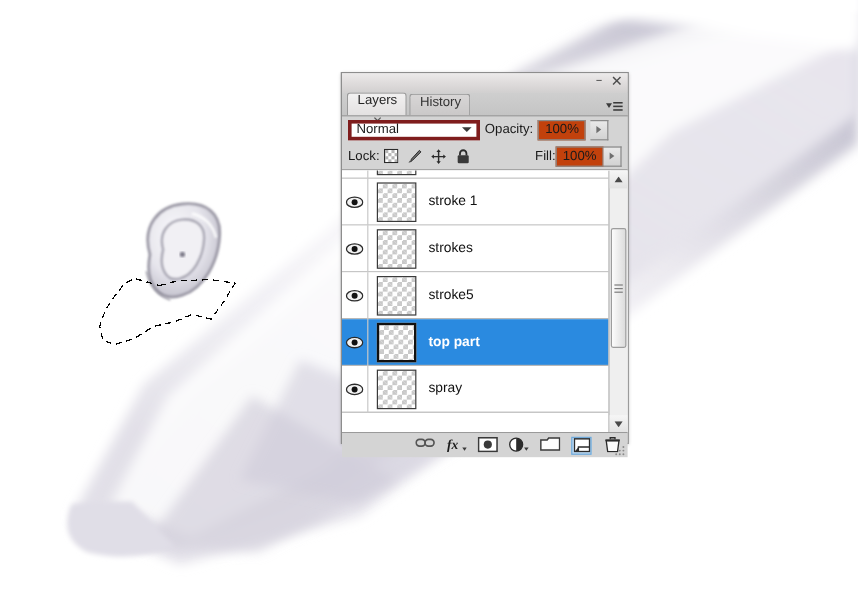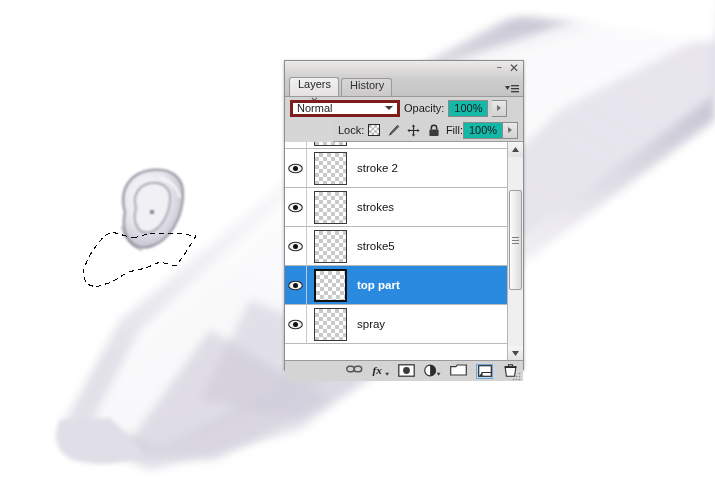--- a/index.html
+++ b/index.html
@@ -91,36 +91,35 @@
     font-size:11px;
     position:relative;
   }
   .blend-arrow{
     position:absolute;right:4px;top:50%;transform:translateY(-50%);
     width:0;height:0;border-left:4px solid transparent;border-right:4px solid transparent;
     border-top:4px solid #3a3a3a;
   }
   .lbl{ font-size:11px; color:#1a1a1a; white-space:nowrap;}
   .numfield{
-    width:40px;height:17px;background:#14b8a6;border:1px solid #8a8a8a;
+    width:40px;height:17px;background:#c2410c;border:1px solid #8a8a8a;
     display:flex;align-items:center;justify-content:center;font-size:11px;
   }
   .spinbtn{
     width:15px;height:17px;
     background:linear-gradient(to bottom,#e9e9e9,#d2d2d2);
     border:1px solid #8a8a8a;border-left:none;
     display:flex;align-items:center;justify-content:center;
   }
   .spin-tri{width:0;height:0;border-top:3px solid transparent;border-bottom:3px solid transparent;border-left:4px solid #6f6f6f;}
 
   
   .lock-row{
     display:flex;align-items:center;height:23px;background:#d4d4d4;padding:0 5px;gap:0;
     border-bottom:1px solid #9a9a9a;
-    margin-left:48px;
   }
   .lock-icons{display:flex;align-items:center;gap:7px;margin-left:3px;}
   .lock-ic{width:13px;height:13px;display:flex;align-items:center;justify-content:center;cursor:pointer;}
 
   
   .list-wrap{
     position:relative;
     background:#ffffff;
     height:219px;
     overflow:hidden;
@@ -387,21 +386,21 @@
           <span class="eye">
             <svg width="15" height="11" viewBox="0 0 15 11">
               <ellipse cx="7.5" cy="5.5" rx="6.8" ry="4.3" fill="#f2f2f2" stroke="#2b2b2b" stroke-width="1.1"></ellipse>
               <circle cx="7.5" cy="5.5" r="2.5" fill="#111"></circle>
             </svg>
           </span>
         </div>
         <div class="thumb-cell">
           <div class="thumb"></div>
         </div>
-        <span class="layer-name">stroke 2</span>
+        <span class="layer-name">stroke 1</span>
       </div>
 
       <div class="layer-row">
         <div class="eye-cell">
           <span class="eye">
             <svg width="15" height="11" viewBox="0 0 15 11">
               <ellipse cx="7.5" cy="5.5" rx="6.8" ry="4.3" fill="#f2f2f2" stroke="#2b2b2b" stroke-width="1.1"></ellipse>
               <circle cx="7.5" cy="5.5" r="2.5" fill="#111"></circle>
             </svg>
           </span>

